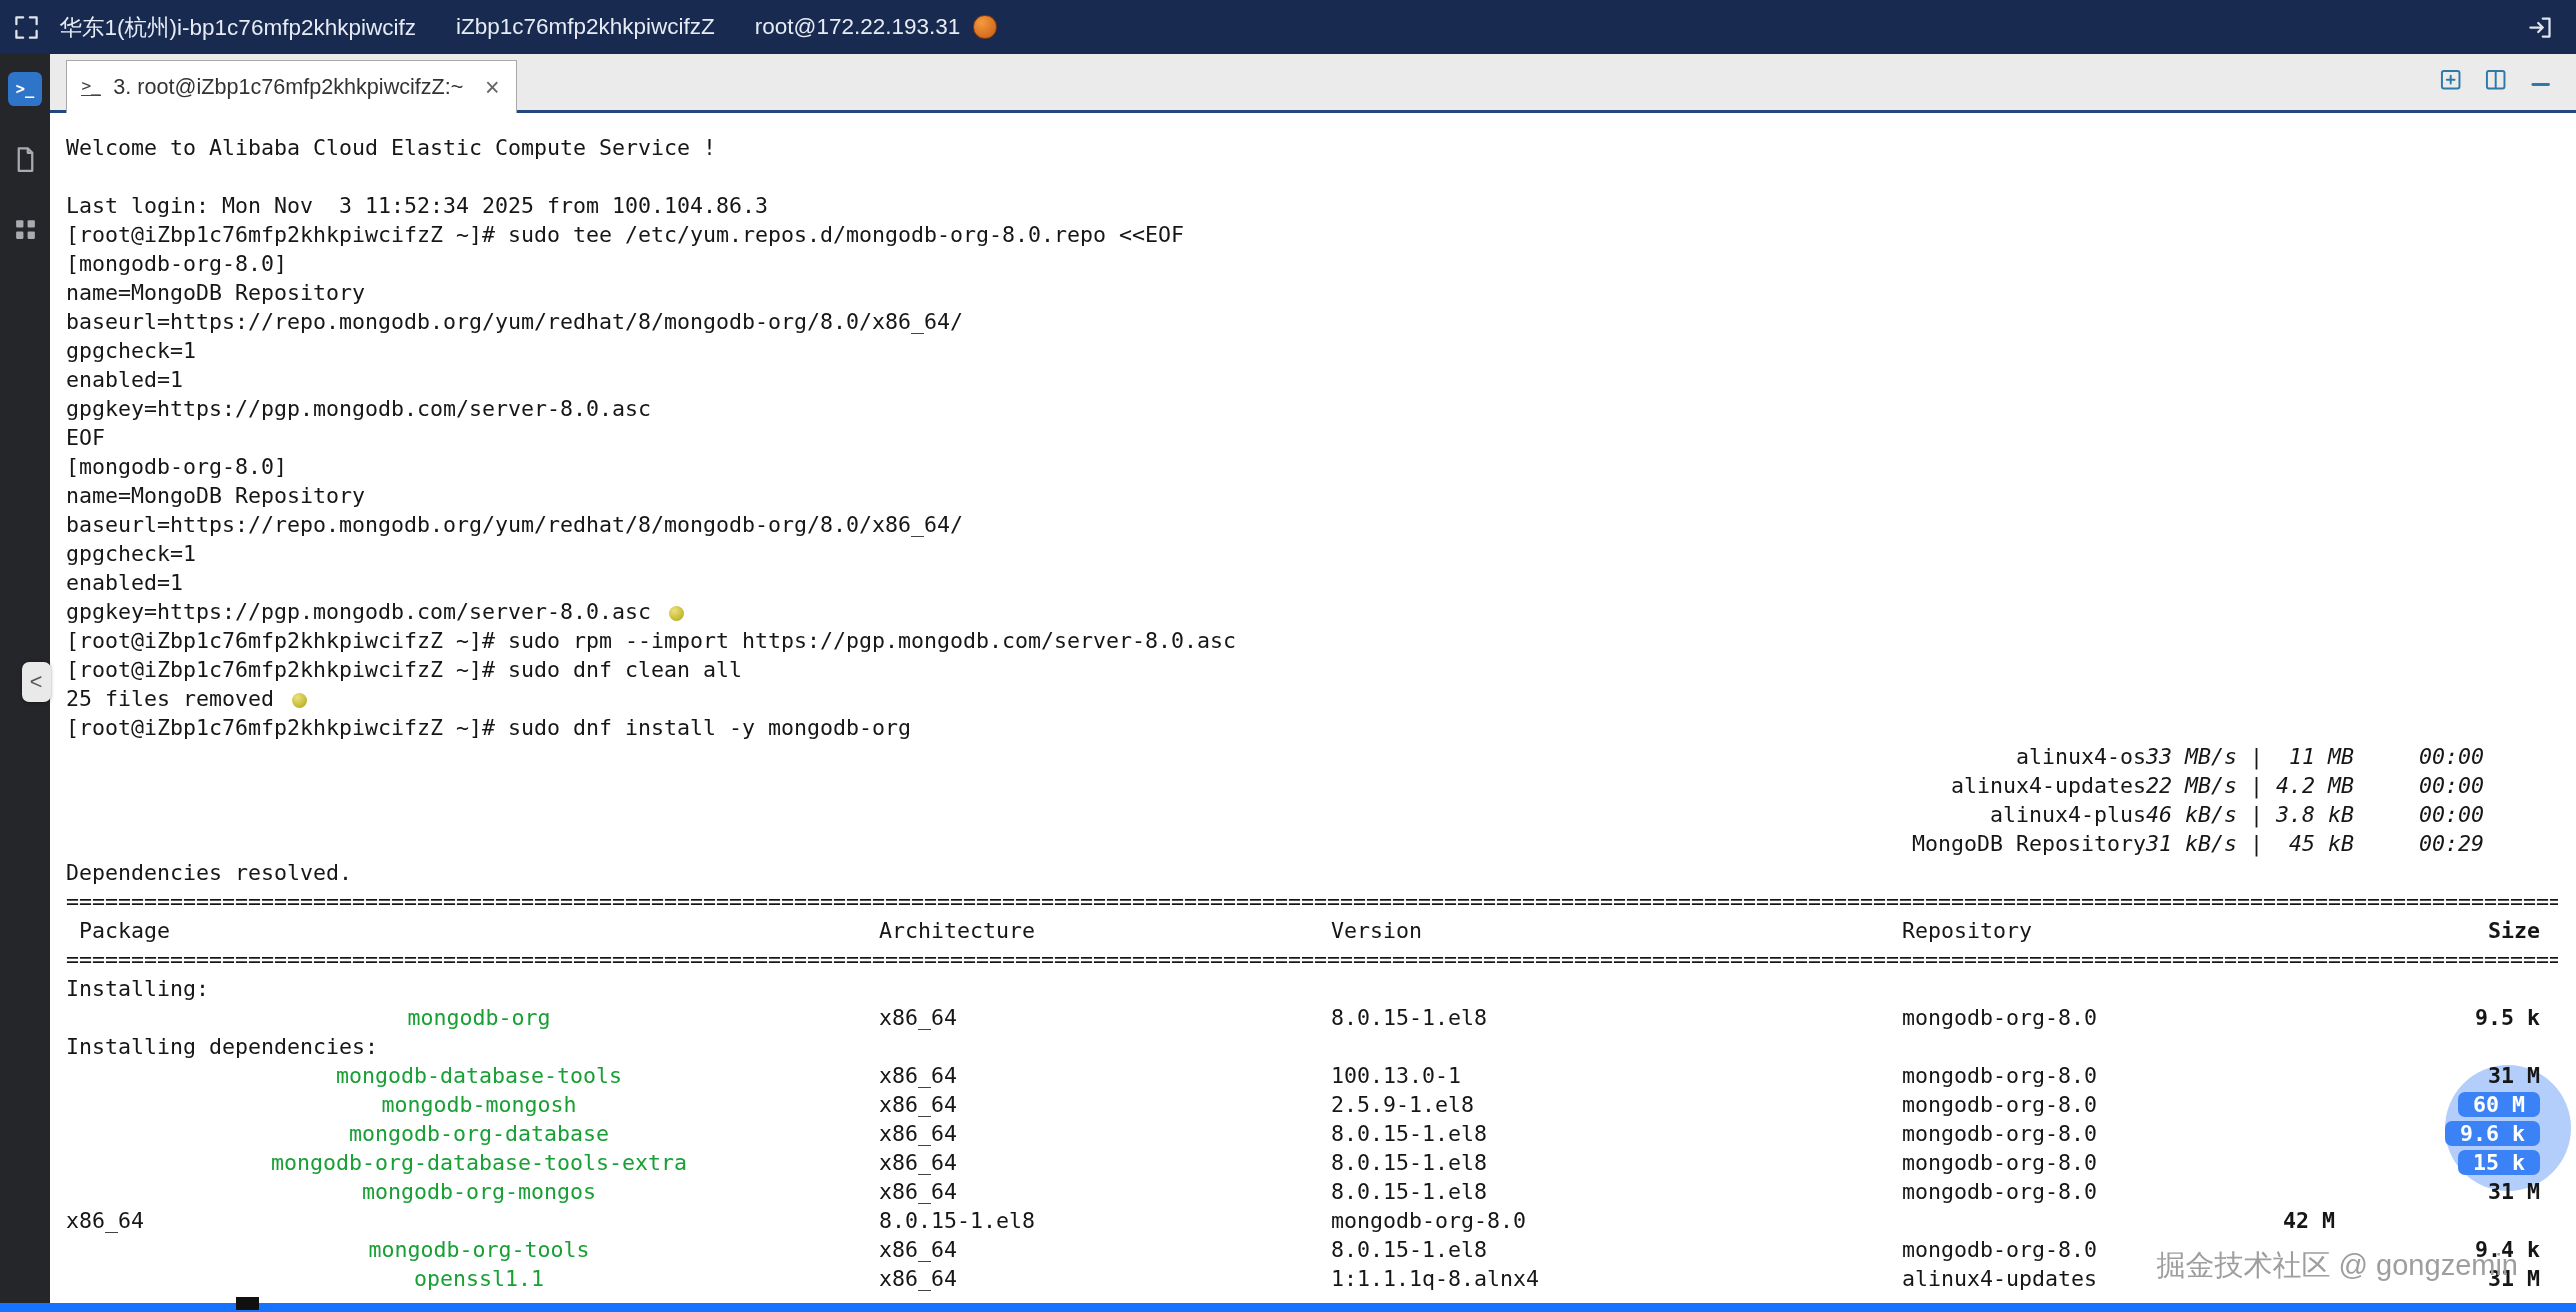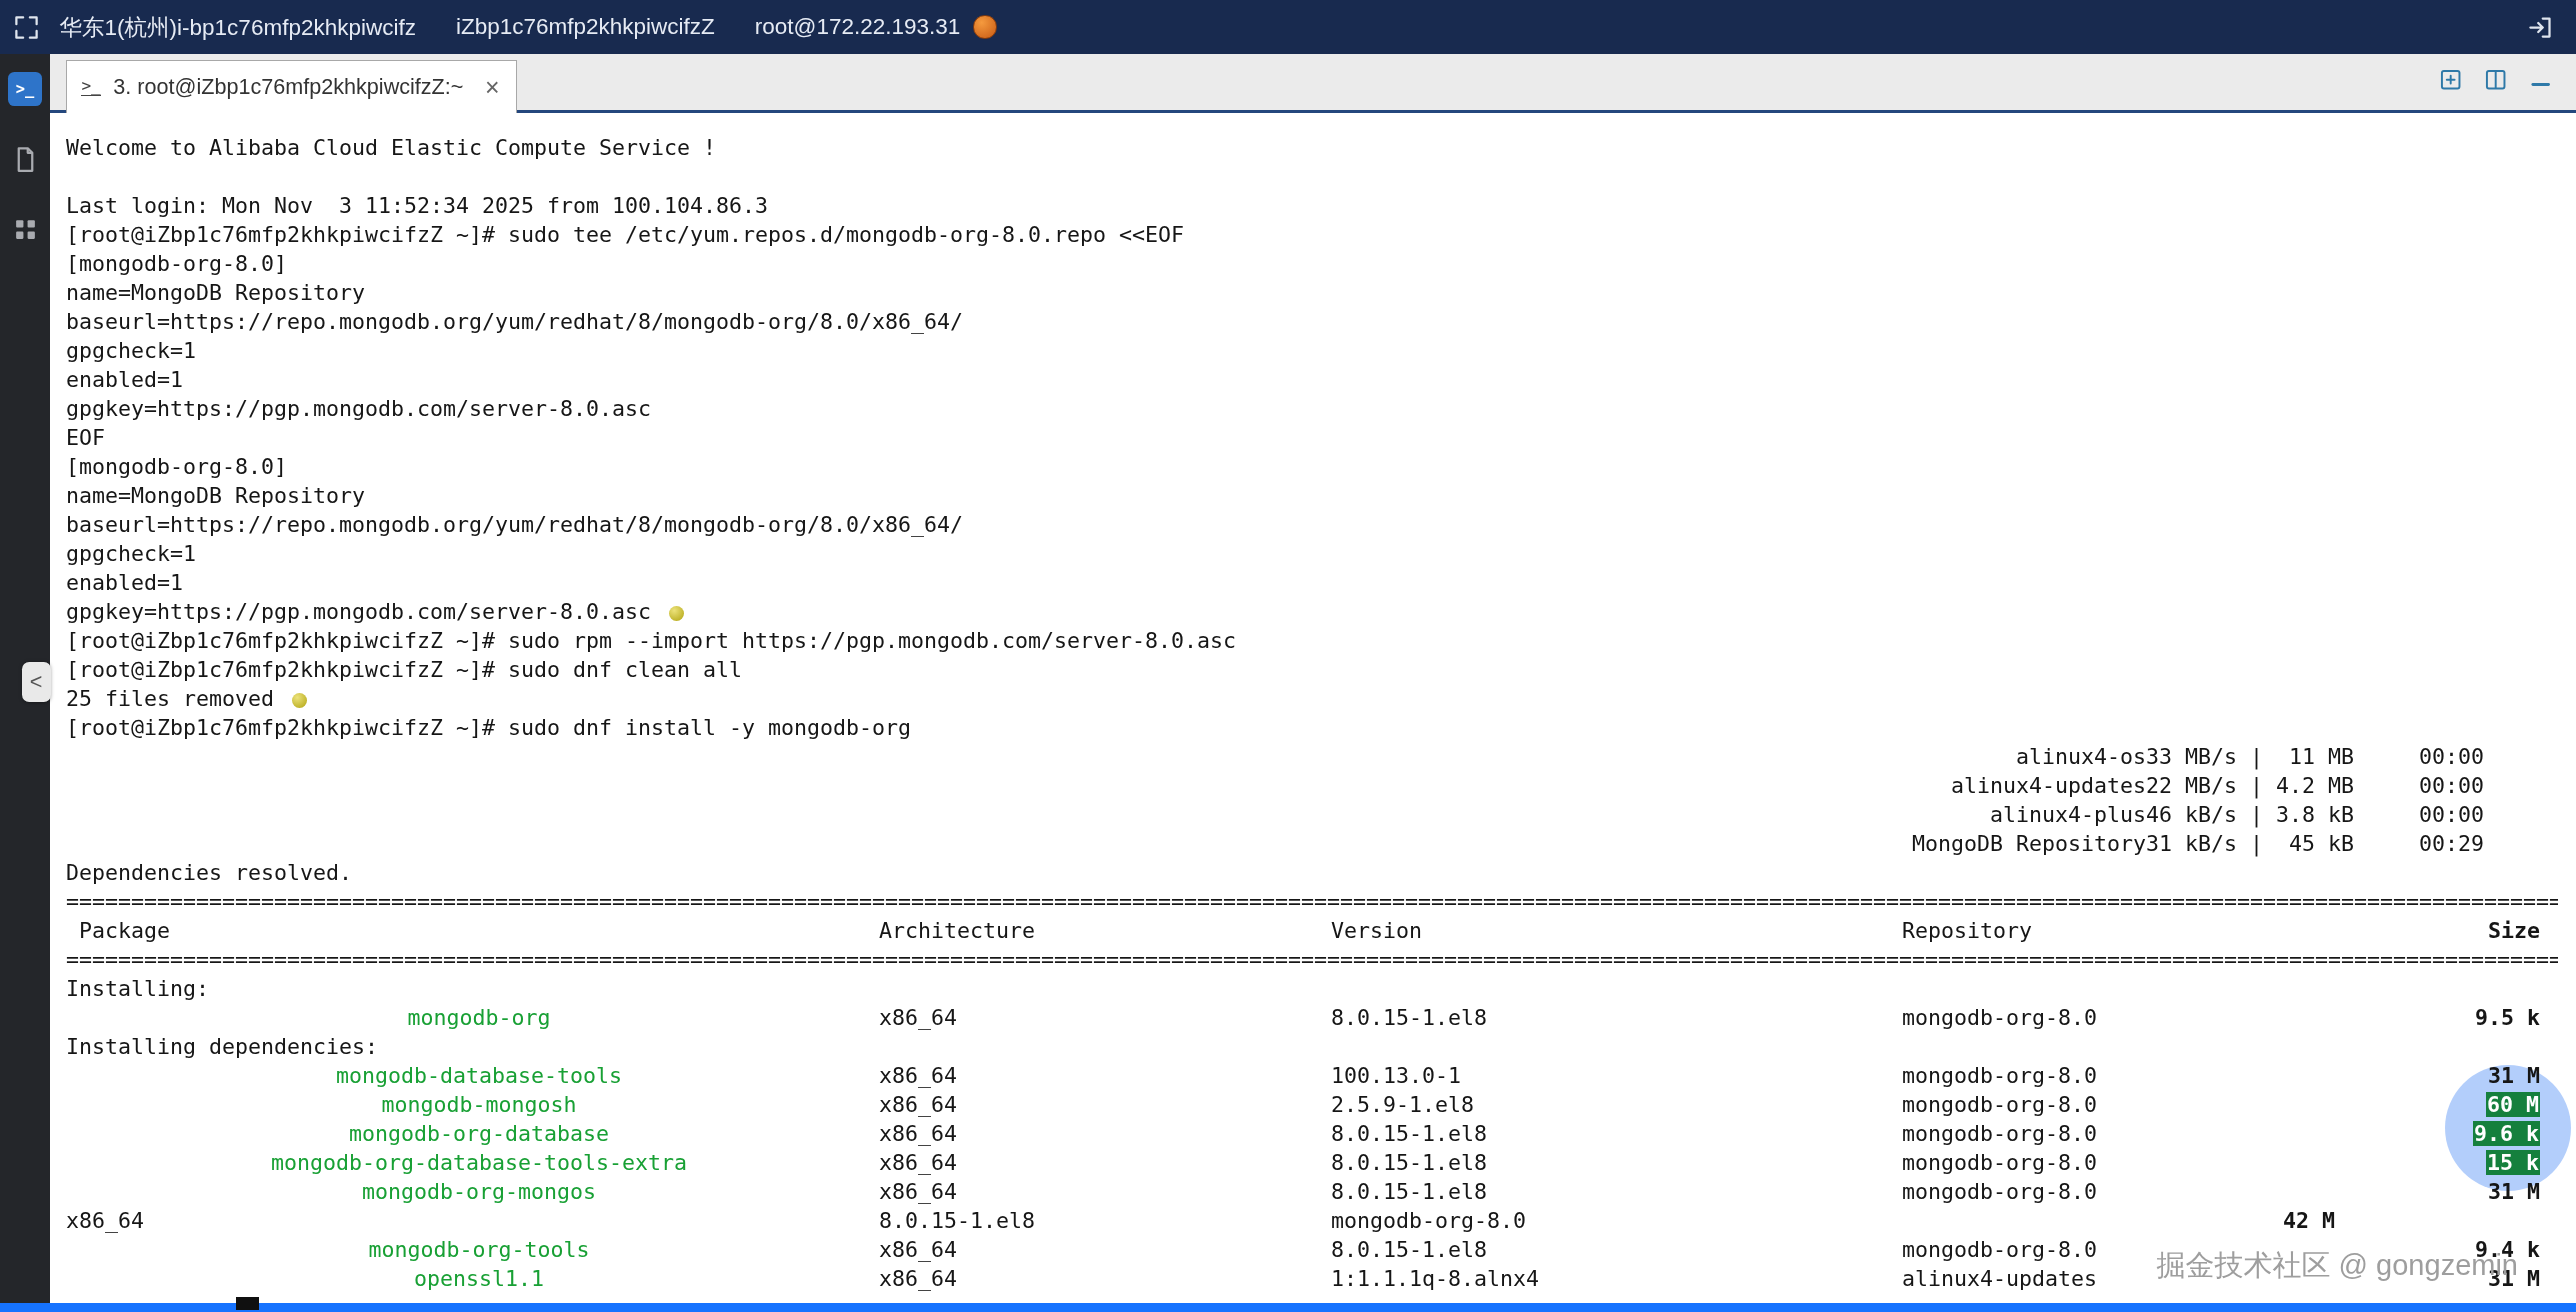--- a/index.html
+++ b/index.html
@@ -37,23 +37,23 @@
   .tab-actions span{cursor:pointer;display:flex;}
 
   
   .terminal{flex:1;position:relative;background:#fff;overflow:hidden;
             padding:20px 18px 0 16px;
             font-family:"DejaVu Sans Mono",monospace;font-size:21.6px;line-height:29px;color:#161616;}
   .tline{white-space:pre;height:29px;position:relative;z-index:1;overflow:hidden;}
   .grid{display:grid;grid-template-columns:813px 452px 571px 451px 1fr;}
   .c5{text-align:right;padding-right:18px;font-weight:bold;}
   .dl{display:flex;justify-content:flex-end;}
-  .stats{padding-right:74px;}
+  .stats{padding-right:74px;font-style:italic;}
   .green{color:#18a034;text-align:center;}
-  .sel{background:#15803d;color:#fff;padding:0 1px;}
+  .sel{background:#3b82f6;color:#fff;padding:0 15px;border-radius:7px;}
   .dot{display:inline-block;width:15.3px;height:15.3px;border-radius:50%;
        background:radial-gradient(circle at 35% 30%, #ece27a, #b0a30f);margin-left:18px;vertical-align:-1.8px;}
   .click-circle{position:absolute;left:2395px;top:952px;width:126px;height:126px;border-radius:50%;
                 background:rgba(66,133,244,.4);z-index:0;}
   .watermark{position:absolute;right:58px;bottom:23.4px;color:#9e9e9e;font-family:"Liberation Sans",sans-serif;
              font-size:29px;z-index:3;}
 
   
   .bottombar{height:9px;background:#1673ff;position:relative;}
   .cursor-block{position:absolute;left:236px;top:-6.3px;width:23.4px;height:13.5px;background:#101010;}

